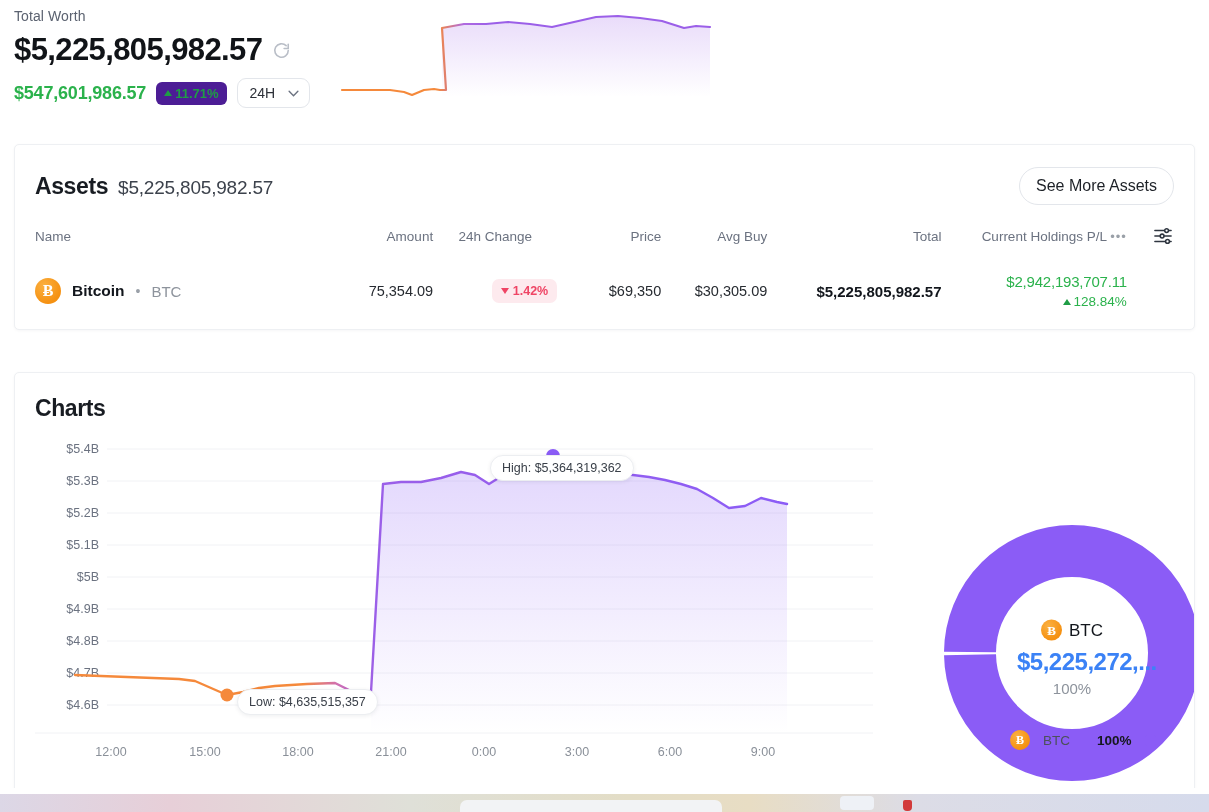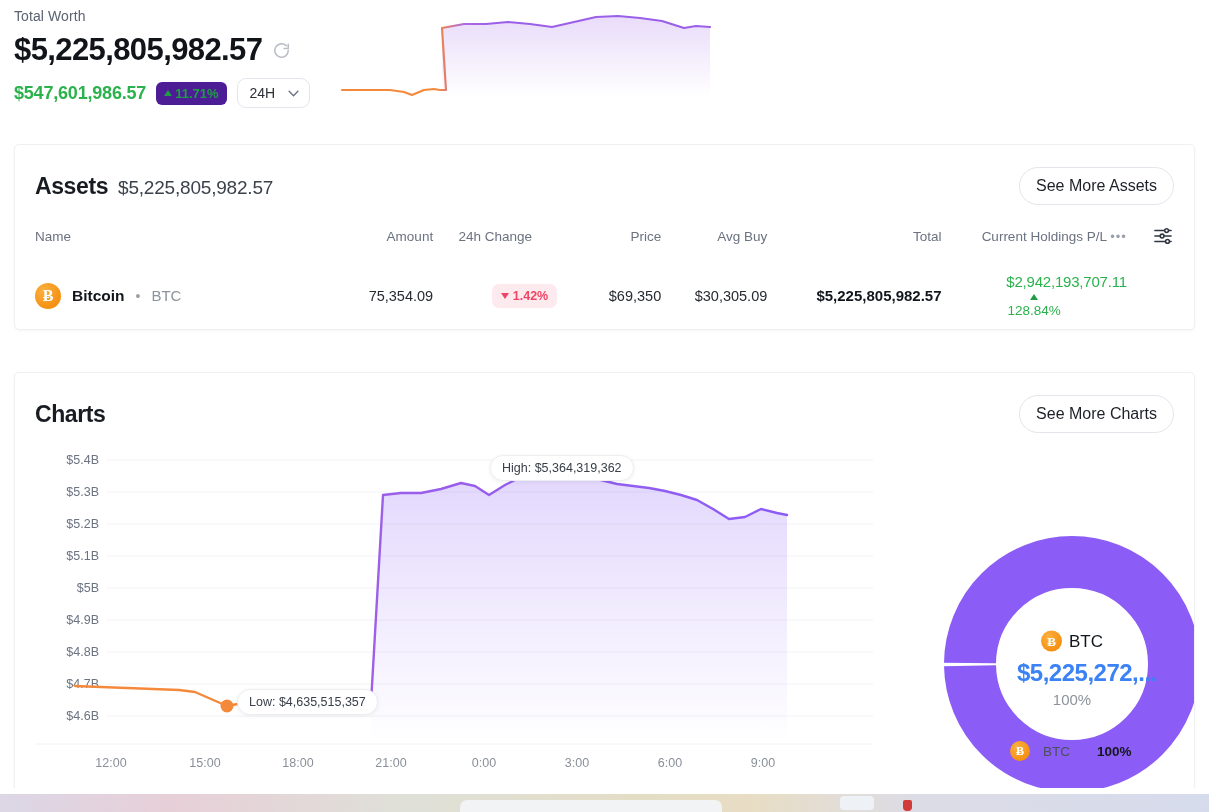--- a/index.html
+++ b/index.html
@@ -72,21 +72,21 @@
   .dot-sep { color:#9aa0a8; font-size:14px; }
   .num { text-align:right; font-size:14.5px; color:#272b31; white-space:nowrap; }
   .num-strong { text-align:right; font-size:15px; font-weight:700; color:#12161c; white-space:nowrap; }
   .chg-pill-neg {
     display:inline-flex; align-items:center; gap:4px;
     background:#fdeaee; color:#ef4565; font-size:12.5px; font-weight:700;
     border-radius:7px; padding:5px 9px;
   }
   .pl-wrap { text-align:right; }
   .pl-abs { font-size:15px; color:#2bb24c; font-weight:400; letter-spacing:-.2px; }
-  .pl-pct { font-size:13.5px; color:#2bb24c; margin-top:4px; display:flex; align-items:center; justify-content:flex-end; gap:3px;flex-direction:column; }
+  .pl-pct { font-size:13.5px; color:#2bb24c; margin-top:4px; display:flex; align-items:center; justify-content:flex-end; gap:3px; }
 
   
   .charts-card { position:absolute; left:14px; top:372px; width:1181px; height:425px; padding:22px 20px 0 20px; overflow:hidden; }
   .charts-body { position:relative; margin-top:14px; height:350px; }
   .line-chart { position:absolute; left:0; top:0; width:838px; height:340px; }
   .ytick { font-size:12.5px; fill:#6b7280; text-anchor:end; }
   .xtick { font-size:12.5px; fill:#8a9099; text-anchor:middle; }
   .gridline { stroke:#f1f2f5; stroke-width:1; }
   .tip {
     position:absolute; background:#fff; border:1px solid #eceef1; border-radius:14px;
@@ -232,21 +232,20 @@
           </td>
           <td></td>
         </tr>
       </tbody>
     </table>
   </div>
 
   <div class="card charts-card">
     <div class="card-head">
       <span class="card-title">Charts</span>
-      <button class="pill-btn">See More Charts</button>
     </div>
 
     <div class="charts-body">
 
       <svg class="line-chart" viewBox="0 0 838 340">
         <defs>
           <linearGradient id="lineStroke" x1="0" y1="0" x2="1" y2="0">
             <stop offset="0%" stop-color="#f5893b"></stop>
               <stop offset="32%" stop-color="#f5893b"></stop>
             <stop offset="37%" stop-color="#cf6fb4"></stop>

